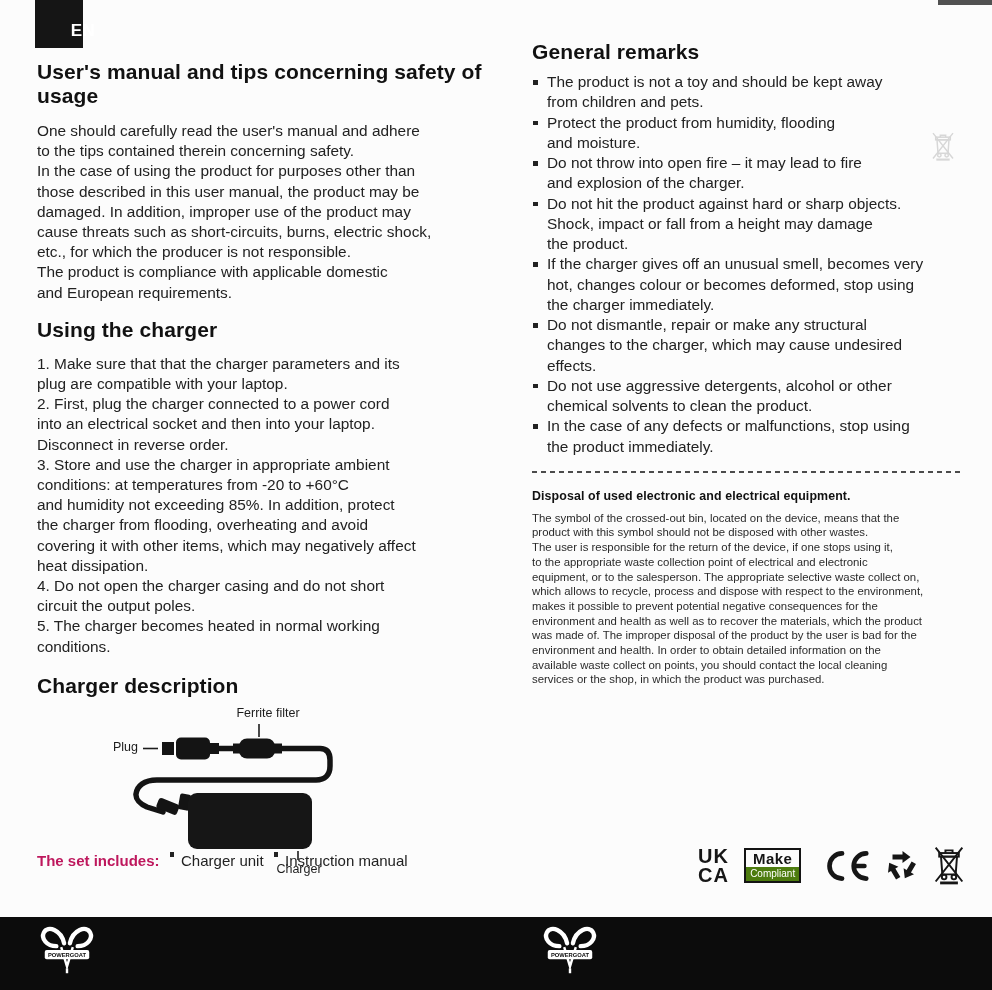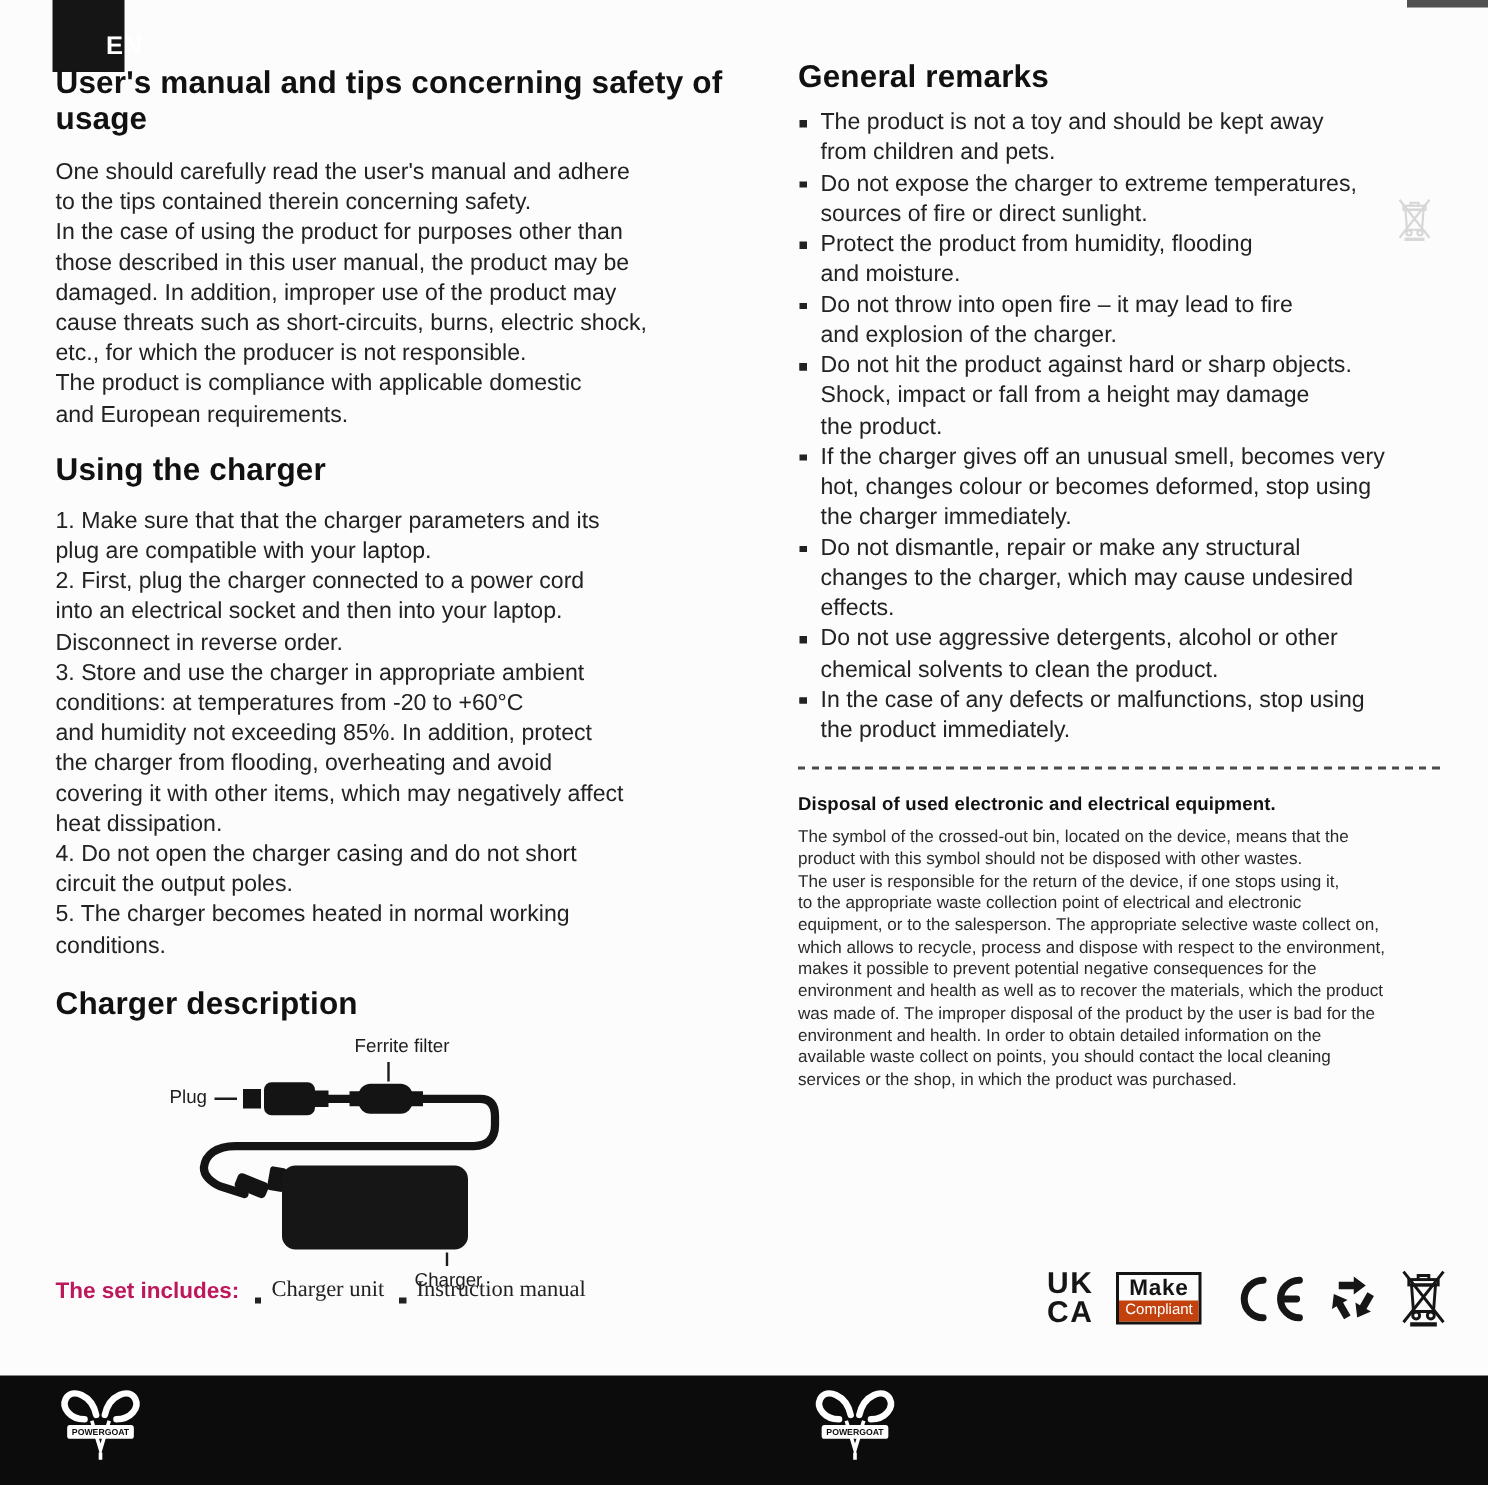--- a/index.html
+++ b/index.html
@@ -7,21 +7,21 @@
     position:relative;width:992px;height:990px;background:#fcfcfc;
     font-family:"Liberation Sans","DejaVu Sans",sans-serif;color:#222;overflow:hidden;
   }
   .pre{white-space:pre;}
   
   .en-badge{position:absolute;left:35px;top:0;width:43px;height:48px;background:#151515;
     color:#fff;font-weight:bold;font-size:17px;display:flex;align-items:flex-end;justify-content:center;
     padding-bottom:7px;box-sizing:border-box;letter-spacing:.5px;padding-left:48px;}
   .smudge{position:absolute;left:938px;top:0;width:54px;height:5px;background:#333;opacity:.85;}
   
-  .col-left{position:absolute;left:37px;top:44px;width:462px;}
+  .col-left{position:absolute;left:37px;top:60px;width:462px;}
   .col-right{position:absolute;left:532px;top:40px;width:436px;}
   h2{font-size:21px;margin:0;color:#111;letter-spacing:.1px;}
   .h-safety{margin-bottom:13px;}
   .h-using{margin-top:15px;margin-bottom:12px;}
   .h-desc{margin-top:17px;margin-bottom:4px;}
   .h-remarks{margin-bottom:8px;}
   .body-text{font-size:15.4px;line-height:20.2px;}
   
   .diagram{position:relative;width:460px;height:182px;}
   .dlabel{position:absolute;font-size:12.5px;color:#1c1c1c;}
@@ -35,33 +35,33 @@
   .bmark::before{content:"";position:absolute;left:1px;top:8px;width:4.5px;height:4.5px;background:#222;}
   .dash-sep{margin-top:14px;height:2px;width:428px;
     background:repeating-linear-gradient(90deg,#4b4b4b 0 5px,transparent 5px 9px);}
   .h-disposal{font-size:12.4px;margin-top:16px;margin-bottom:8px;}
   .small-body{font-size:11.4px;line-height:14.7px;color:#2a2a2a;}
   
   .certs{position:absolute;left:698px;top:845px;display:flex;align-items:center;gap:15px;}
   .ukca{font-size:20px;line-height:18.5px;font-weight:800;letter-spacing:1px;color:#161616;}
   .rohs{border:2.5px solid #141414;text-align:center;}
   .rohs-top{font-size:15px;font-weight:bold;padding:0 7px;letter-spacing:.5px;color:#141414;}
-  .rohs-bottom{background:#c2410c;color:#fff;font-size:10px;padding:1px 4px 2px;}
+  .rohs-bottom{background:#4d7c0f;color:#fff;font-size:10px;padding:1px 4px 2px;}
   .icon-svg{display:block;}
   .bin-faint{position:absolute;left:931px;top:131px;opacity:.55;}
   
   .footer{position:absolute;left:0;top:917px;width:992px;height:73px;background:#0c0c0c;}
   .goat{position:absolute;top:6px;}
   .goat-1{left:38px;}
   .goat-2{left:541px;}
   
   .set-row{position:absolute;left:37px;top:852px;display:flex;align-items:center;
     font-size:15px;gap:10px;}
   .set-label{font-weight:bold;color:#be185d;}
-  .set-item{display:flex;align-items:flex-end;gap:7px;font-family:Liberation Serif, serif;}
+  .set-item{display:flex;align-items:flex-start;gap:7px;}
   .sq{width:4.5px;height:4.5px;background:#222;display:inline-block;}
 </style>
 </head>
 <body>
 
 <div class="page">
 
   <div class="en-badge">
     <span>EN</span>
   </div>
@@ -141,25 +141,20 @@
   <div class="col-right">
     <h2 class="h-remarks">General remarks</h2>
     <ul class="remarks">
       <li>
           <span class="bmark"></span>
           <span class="pre">The product is not a toy and should be kept away
 from children and pets.</span>
         </li>
       <li>
           <span class="bmark"></span>
-          <span class="pre">Do not expose the charger to extreme temperatures,
-sources of fire or direct sunlight.</span>
-        </li>
-      <li>
-          <span class="bmark"></span>
           <span class="pre">Protect the product from humidity, flooding
 and moisture.</span>
         </li>
       <li>
           <span class="bmark"></span>
           <span class="pre">Do not throw into open fire – it may lead to fire
 and explosion of the charger.</span>
         </li>
       <li>
           <span class="bmark"></span>

